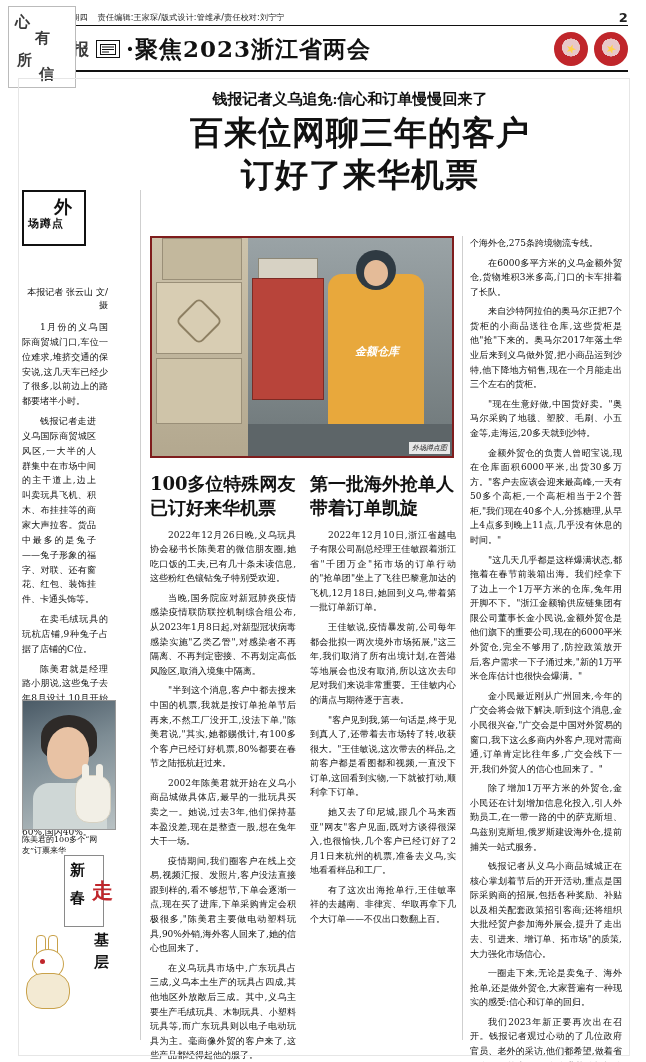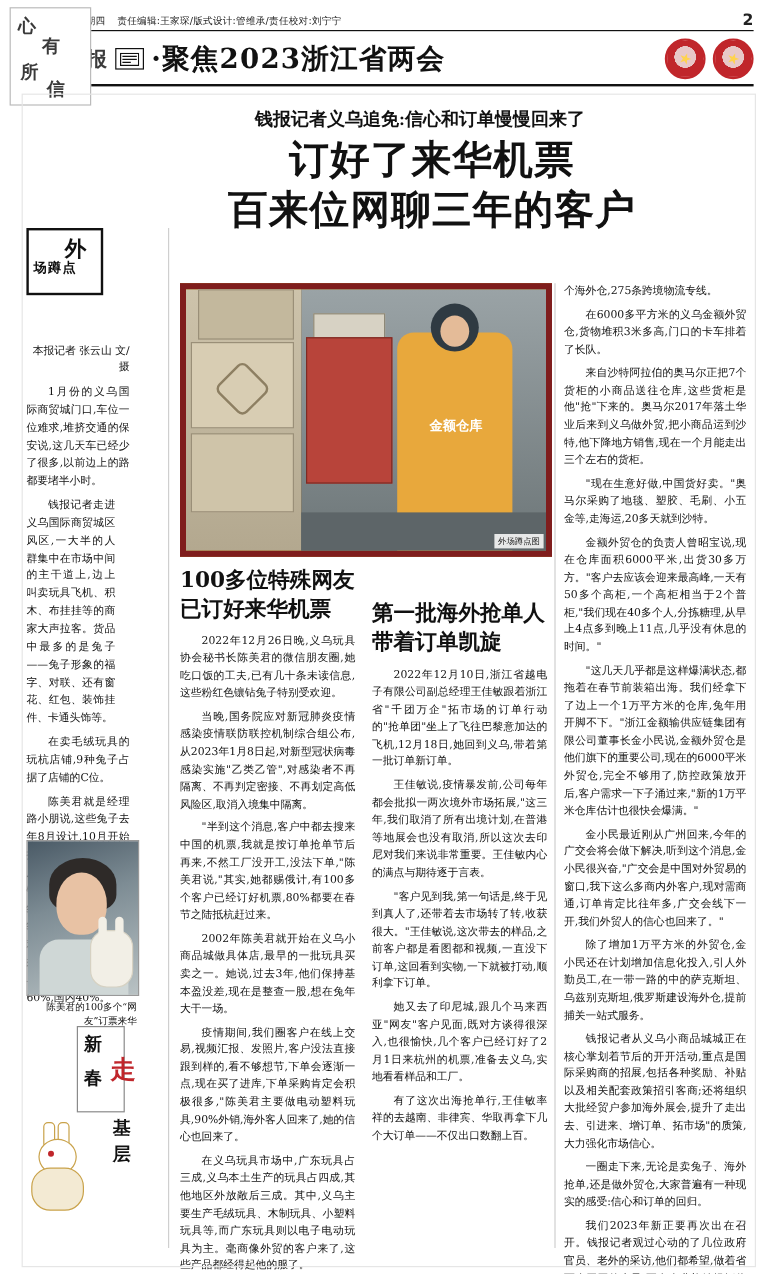--- a/index.html
+++ b/index.html
@@ -64,40 +64,40 @@
   .portrait .ph .face{position:absolute;left:24px;top:26px;width:42px;height:52px;border-radius:50% 50% 45% 45%;
         background:#e8c2a4;}
   .portrait .ph .hair{position:absolute;left:18px;top:14px;width:56px;height:44px;border-radius:50% 50% 30% 30%;
         background:#2e2a28;}
   .portrait .ph .body{position:absolute;left:10px;top:82px;width:74px;height:48px;border-radius:16px 16px 0 0;
         background:#cfd7d6;}
   .portrait .ph .toy{position:absolute;left:52px;top:74px;width:34px;height:46px;border-radius:14px;
         background:#f2efe6;border:1px solid #d6d1c2;}
   .portrait .ph .toy:before{content:"";position:absolute;left:6px;top:-12px;width:7px;height:18px;border-radius:4px;background:#f2efe6;}
   .portrait .ph .toy:after{content:"";position:absolute;left:20px;top:-12px;width:7px;height:18px;border-radius:4px;background:#f2efe6;}
-  .portrait .cap{margin-top:4px;font-size:8px;line-height:1.4;text-align:right;
+  .portrait .cap{margin-top:4px;font-size:8px;line-height:1.4;text-align:left;
         font-family:"DejaVu Serif","Liberation Serif",serif;}
 
   .stamp{position:absolute;left:18px;top:855px;width:110px;height:200px;}
   .stamp .sbox{position:absolute;left:46px;top:0;width:38px;height:70px;border:1px solid #8a8a8a;}
   .stamp .s1{position:absolute;left:52px;top:6px;font-size:15px;font-weight:bold;font-family:"DejaVu Serif","Liberation Serif",serif;}
   .stamp .s2{position:absolute;left:52px;top:34px;font-size:15px;font-weight:bold;font-family:"DejaVu Serif","Liberation Serif",serif;}
   .stamp .s3{position:absolute;left:74px;top:22px;font-size:21px;font-weight:bold;color:#c0262b;font-family:"DejaVu Serif","Liberation Serif",serif;}
   .stamp .s4{position:absolute;left:76px;top:76px;font-size:15px;font-weight:bold;font-family:"DejaVu Serif","Liberation Serif",serif;}
   .stamp .s5{position:absolute;left:76px;top:98px;font-size:15px;font-weight:bold;font-family:"DejaVu Serif","Liberation Serif",serif;}
   .rabbit{position:absolute;left:18px;top:935px;width:58px;height:80px;}
   .rabbit .r-head{position:absolute;left:14px;top:14px;width:30px;height:28px;border-radius:50%;background:#fff;border:1px solid #c9a24a;}
   .rabbit .r-ear1{position:absolute;left:18px;top:0px;width:8px;height:20px;border-radius:4px;background:#fff;border:1px solid #c9a24a;}
   .rabbit .r-ear2{position:absolute;left:30px;top:0px;width:8px;height:20px;border-radius:4px;background:#fff;border:1px solid #c9a24a;}
   .rabbit .r-body{position:absolute;left:8px;top:38px;width:42px;height:34px;border-radius:16px;background:#f3ead3;border:1px solid #c9a24a;}
   .rabbit .r-dot{position:absolute;left:22px;top:24px;width:5px;height:5px;border-radius:50%;background:#c0262b;}
 
   
   .photo{position:absolute;left:150px;top:236px;width:300px;height:218px;
-         border:5px solid #7f1d1d;overflow:hidden;background:#a16207;}
+         border:2px solid #7f1d1d;overflow:hidden;background:#d946ef;font-style:italic;}
   .photo .wallL{position:absolute;left:0;top:0;width:96px;height:218px;background:linear-gradient(180deg,#cdc3ab,#b3a88f);}
   .photo .boxA{position:absolute;left:4px;top:44px;width:84px;height:70px;background:#d8cdb3;border:1px solid #9a8f78;}
   .photo .boxB{position:absolute;left:4px;top:120px;width:84px;height:64px;background:#cfc4a9;border:1px solid #9a8f78;}
   .photo .boxC{position:absolute;left:10px;top:0px;width:78px;height:40px;background:#c3b89d;border:1px solid #9a8f78;}
   .photo .dot{position:absolute;left:30px;top:66px;width:30px;height:30px;border:2px solid #8d7f62;border-radius:6px;transform:rotate(45deg);}
   .photo .bg{position:absolute;left:96px;top:0;width:204px;height:218px;background:linear-gradient(180deg,#9aa3a6,#6d7678);}
   .photo .cart{position:absolute;left:100px;top:40px;width:70px;height:120px;background:#b8443a;border:1px solid #7d2b24;}
   .photo .cart2{position:absolute;left:106px;top:20px;width:58px;height:30px;background:#d7d2c4;border:1px solid #8d8877;}
   .photo .man{position:absolute;left:176px;top:36px;width:96px;height:182px;background:#e8a83c;border-radius:14px 14px 0 0;}
   .photo .manhead{position:absolute;left:204px;top:12px;width:40px;height:40px;border-radius:50%;background:#2f3a42;}
@@ -106,21 +106,21 @@
         font-family:"DejaVu Serif","Liberation Serif",serif;}
   .photo .floor{position:absolute;left:96px;top:186px;width:204px;height:32px;background:#5d6568;}
   .photo .cap{position:absolute;right:2px;bottom:2px;background:rgba(255,255,255,.85);
         font-size:7px;padding:1px 3px;color:#222;}
 
   
   .col{position:absolute;font-family:"DejaVu Serif","Liberation Serif",serif;}
   .col p{margin:0 0 5px 0;font-size:9px;line-height:1.62;text-align:justify;text-indent:2em;}
   .sub{font-size:18px;font-weight:bold;line-height:1.35;margin:6px 0 7px 0;text-indent:0;}
   .c1{left:150px;top:466px;width:146px;}
-  .c2{left:310px;top:466px;width:146px;margin-top:28px;}
+  .c2{left:310px;top:466px;width:146px;}
   .c3{left:470px;top:236px;width:152px;}
 
   .vline{position:absolute;width:1px;background:#cfcfcf;}
   .frame{position:absolute;left:18px;top:78px;width:610px;height:976px;border:1px solid #e6e6e6;pointer-events:none;}
 </style>
 </head>
 <body>
 
 <div class="page">
 
@@ -152,22 +152,22 @@
 
   <div class="emblem">
     <span class="e1">心</span>
     <span class="e2">有</span>
     <span class="e3">所</span>
     <span class="e4">信</span>
   </div>
 
   <div class="shoulder">钱报记者义乌追免:信心和订单慢慢回来了</div>
   <div class="headline">
+    <div>百来位网聊三年的客户</div>
     <div>订好了来华机票</div>
-    <div>百来位网聊三年的客户</div>
   </div>
 
   <div class="rail">
     <div class="rail-badge">
       <span class="b1">外</span>
       <span class="b2">场蹲点</span>
     </div>
     <div class="byline">本报记者 张云山 文/摄</div>
     <div class="rail-text">
       <p style="margin:0 0 5px 0;text-indent:2em;">1月份的义乌国际商贸城门口,车位一位难求,堆挤交通的保安说,这几天车已经少了很多,以前边上的路都要堵半小时。</p>

